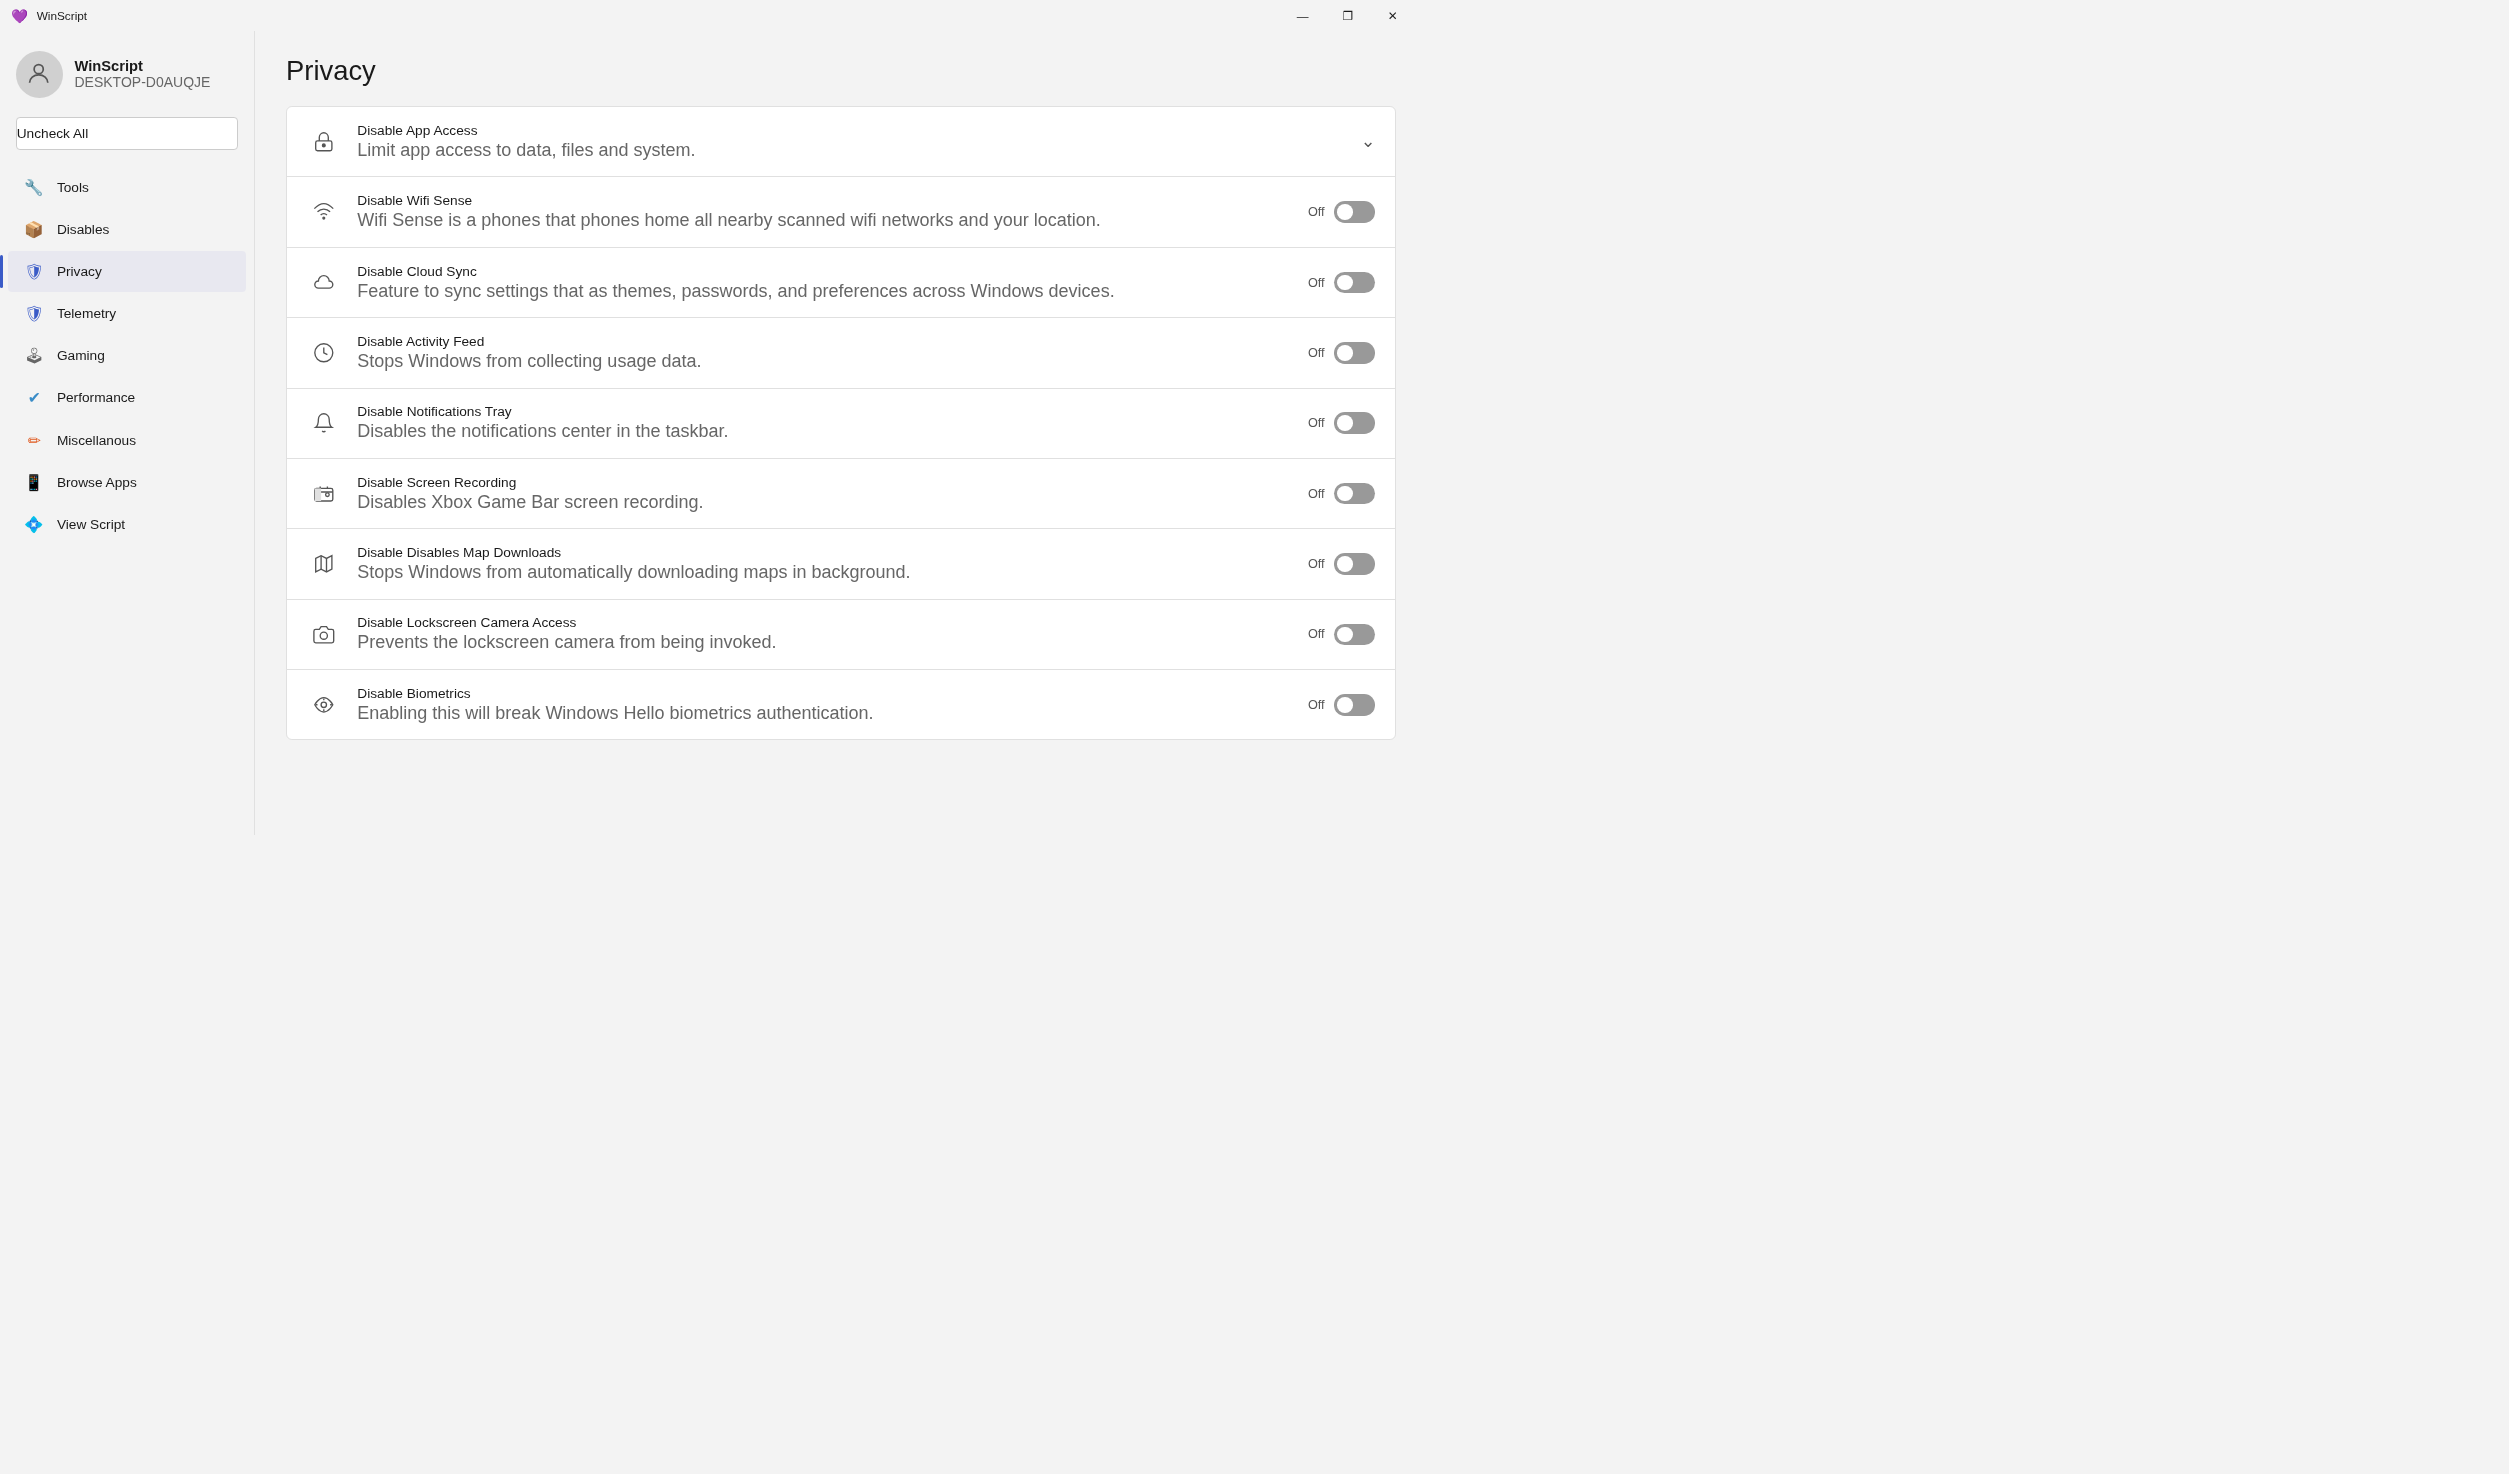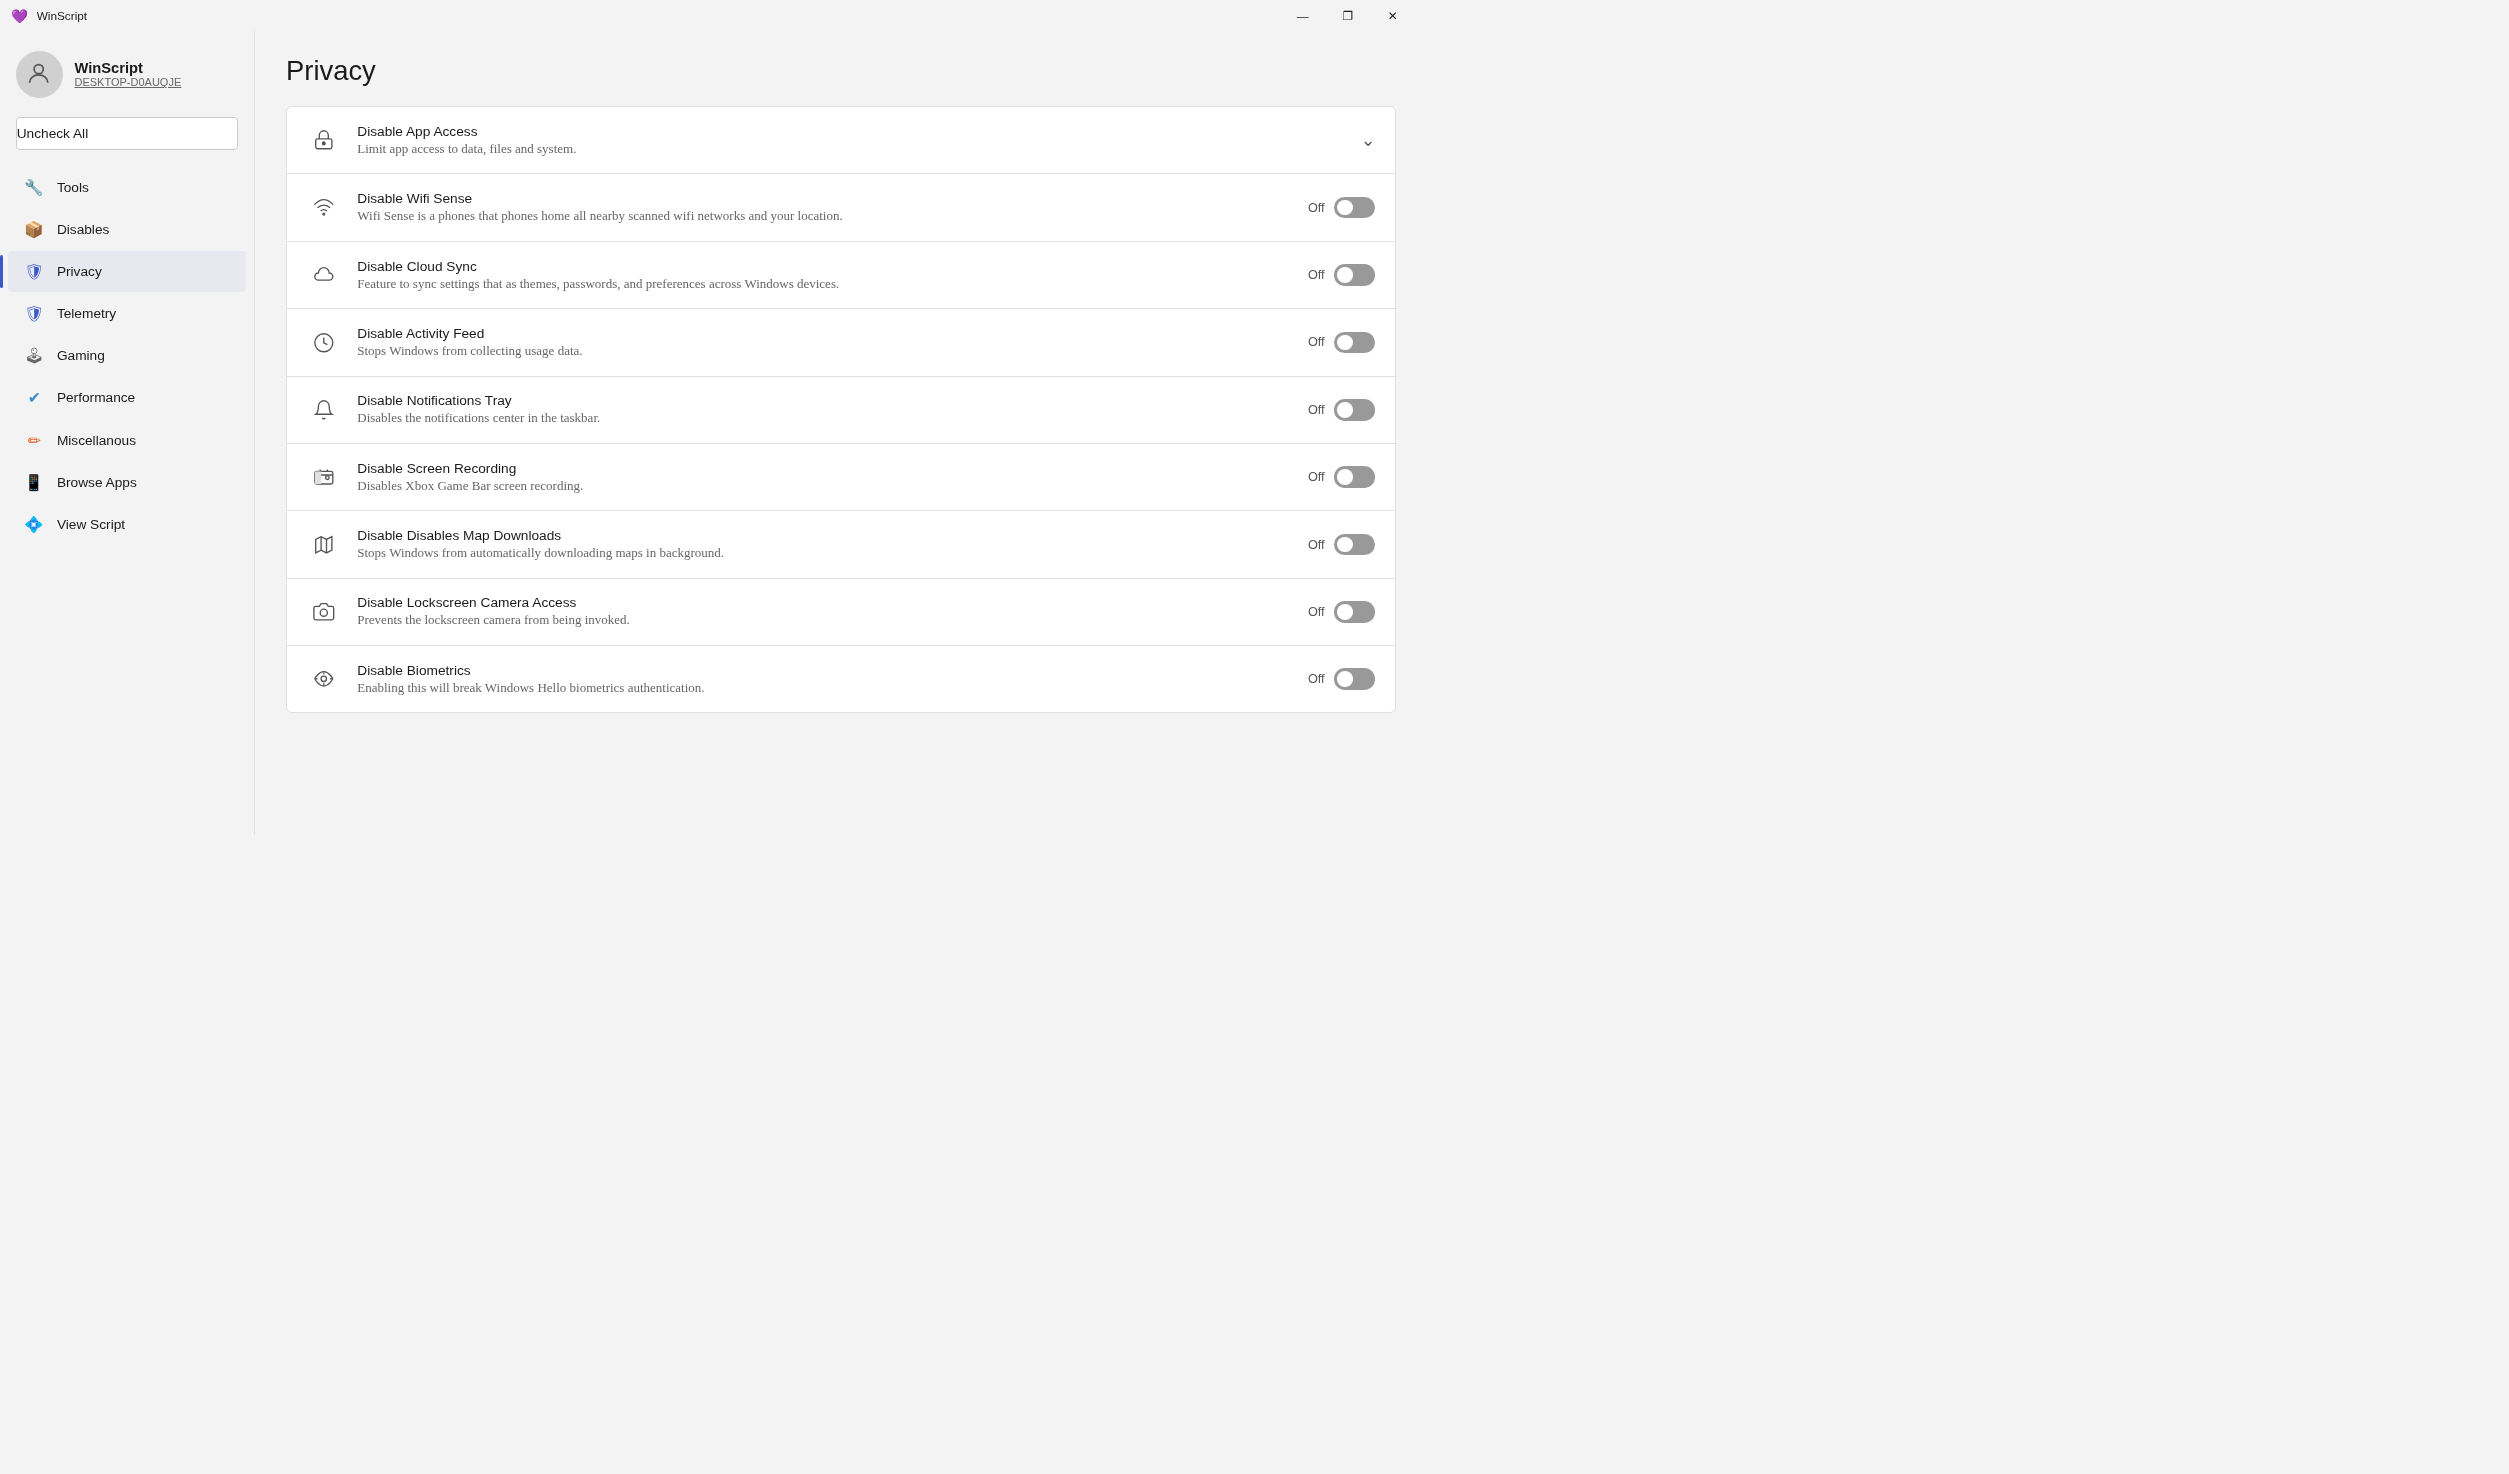--- a/index.html
+++ b/index.html
@@ -81,21 +81,21 @@
       border-radius: 50%;
       background: #d0d0d0;
       display: flex;
       align-items: center;
       justify-content: center;
       flex-shrink: 0;
     }
     .user-avatar svg { width: 27.4px; height: 27.4px; }
     .user-info { display: flex; flex-direction: column; }
     .user-name { font-size: 14.7px; font-weight: 600; color: #1a1a1a; }
-    .user-machine { font-size: 11px; color: #666; text-decoration: underline; }
+    .user-machine { font-size: 14px; color: #666; }
 
     .uncheck-btn {
       margin: 3.9px 15.7px 15.7px 15.7px;
       padding: 7.8px 0;
       background: white;
       border: 1px solid #ccc;
       border-radius: 3.9px;
       font-size: 13.7px;
       color: #1a1a1a;
       cursor: pointer;
@@ -181,23 +181,22 @@
       color: #555;
     }
     .setting-text { flex: 1; }
     .setting-title {
       font-size: 13.7px;
       font-weight: 500;
       color: #1a1a1a;
       margin-bottom: 2px;
     }
     .setting-desc {
-      font-size: 13px;
+      font-size: 18px;
       color: #666;
-      font-family: Liberation Serif, serif;
     }
     .setting-right {
       display: flex;
       align-items: center;
       gap: 9.8px;
       flex-shrink: 0;
     }
     .setting-status {
       font-size: 12.7px;
       color: #555;

